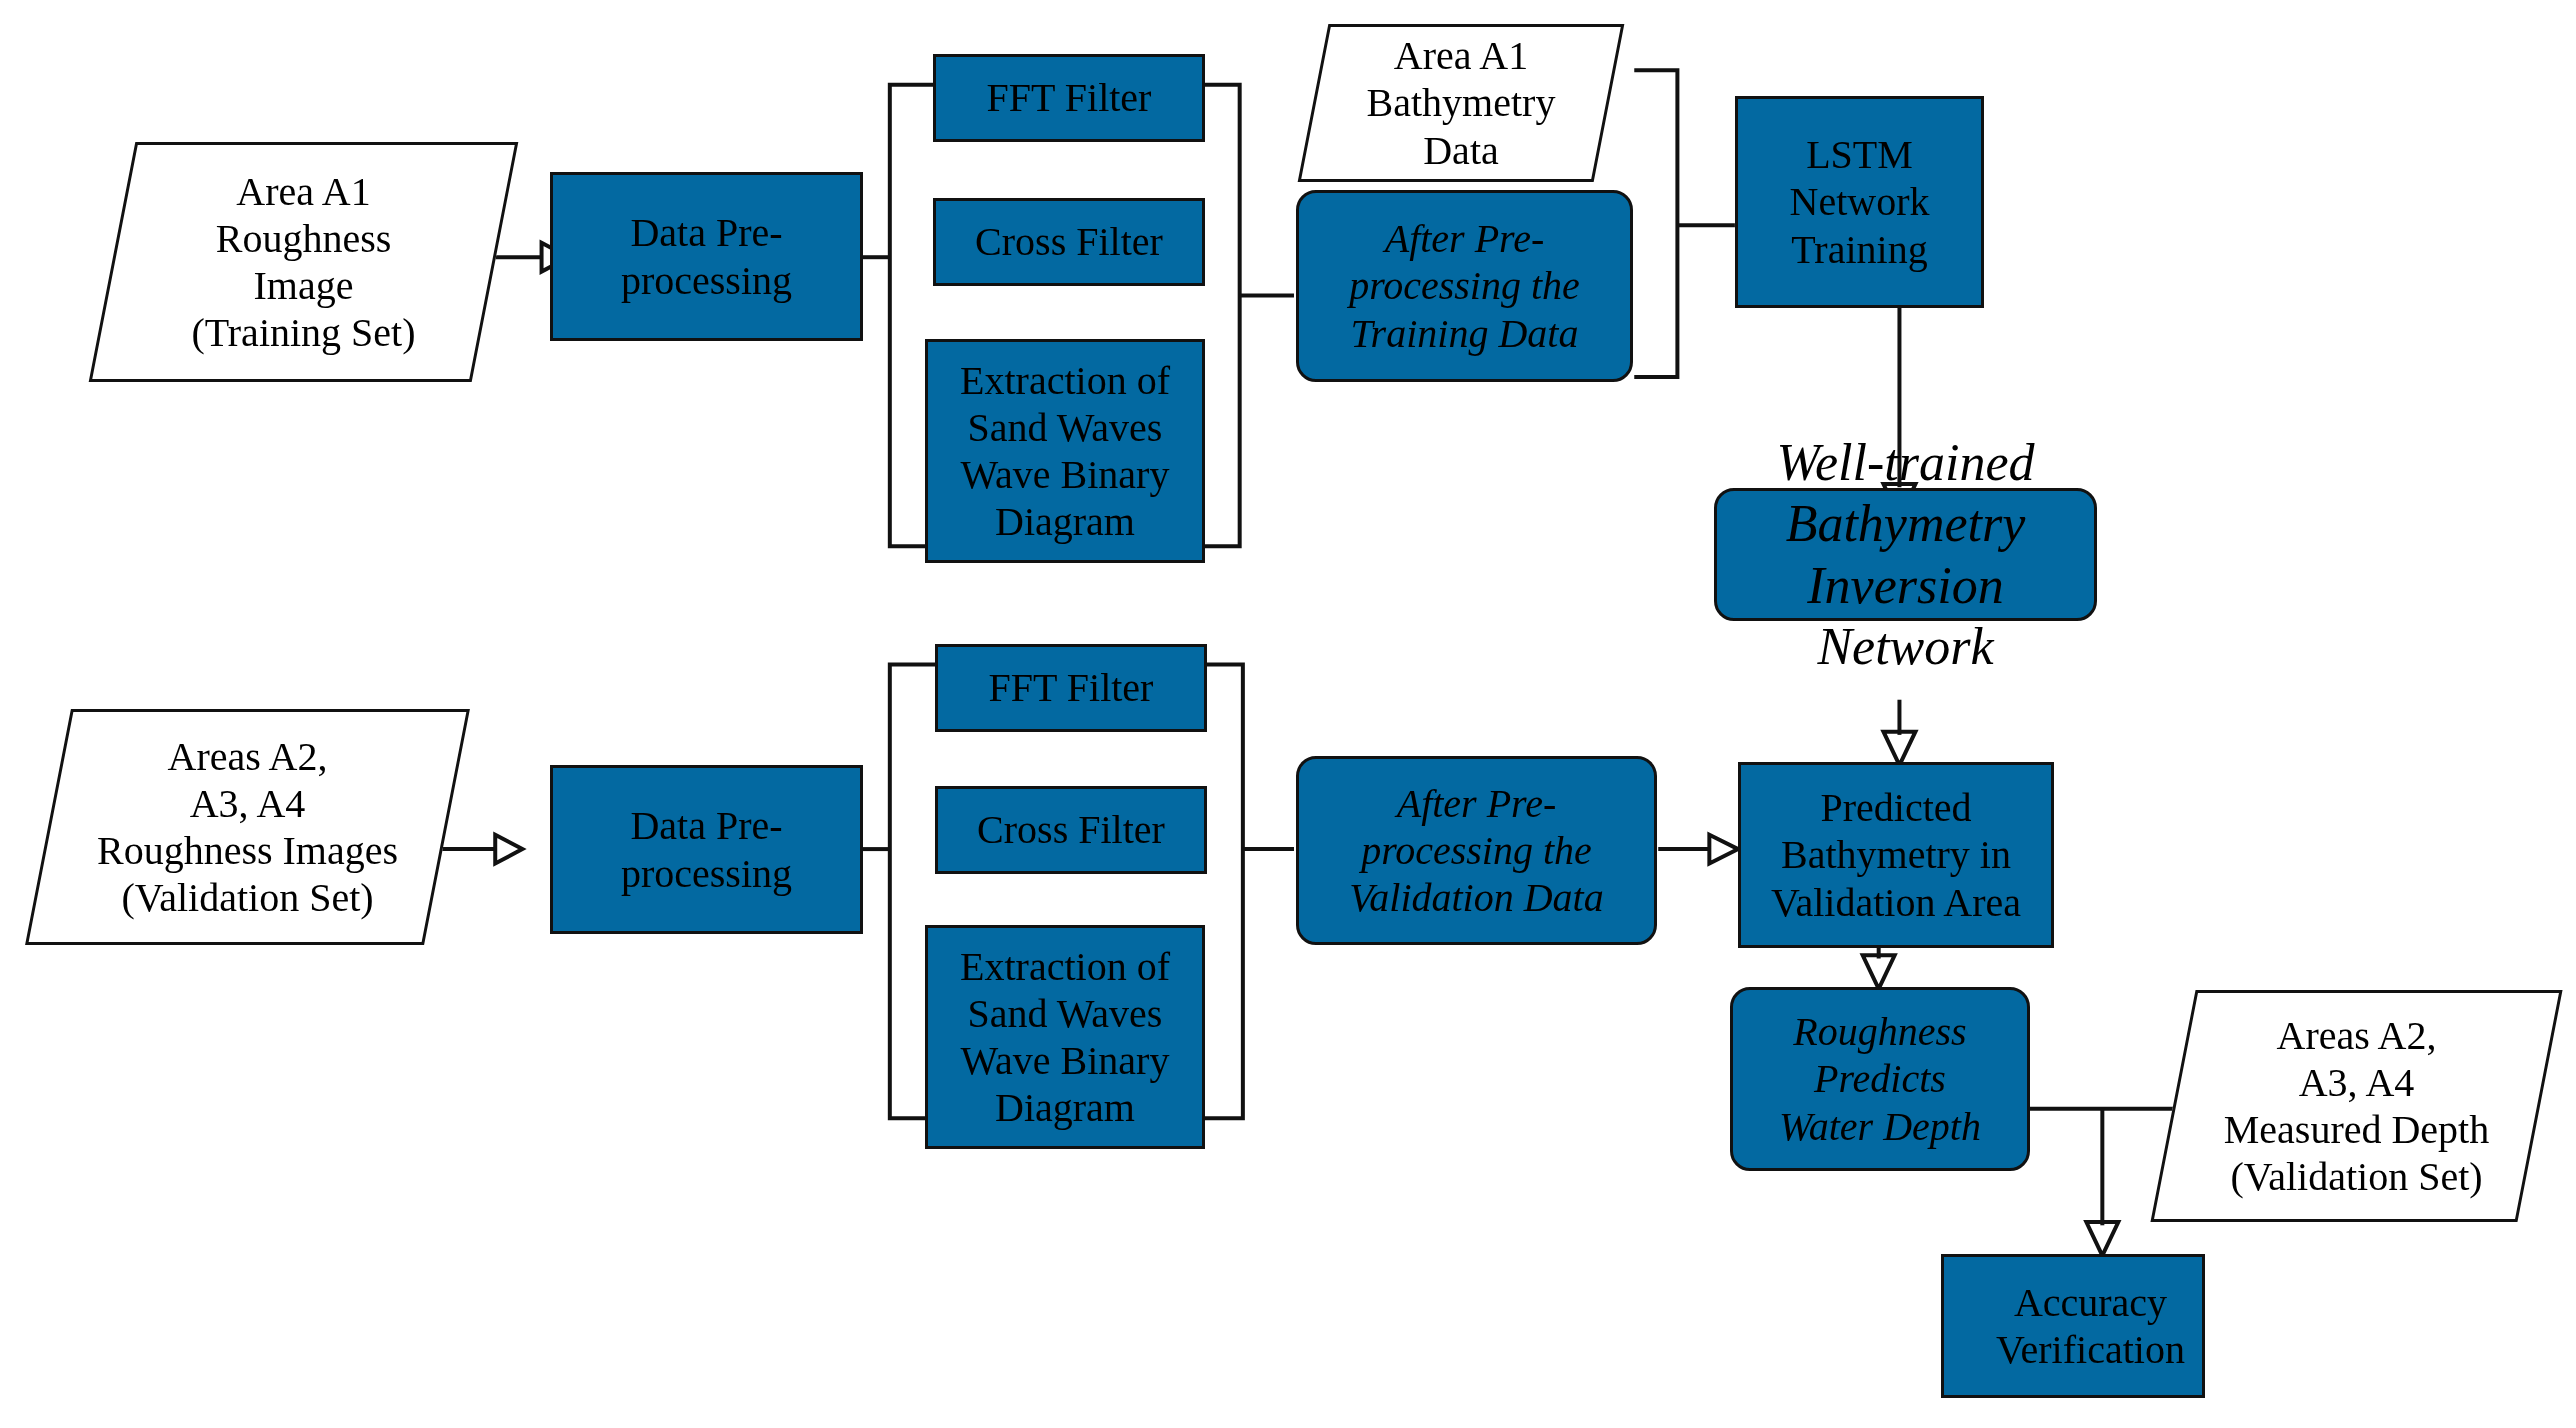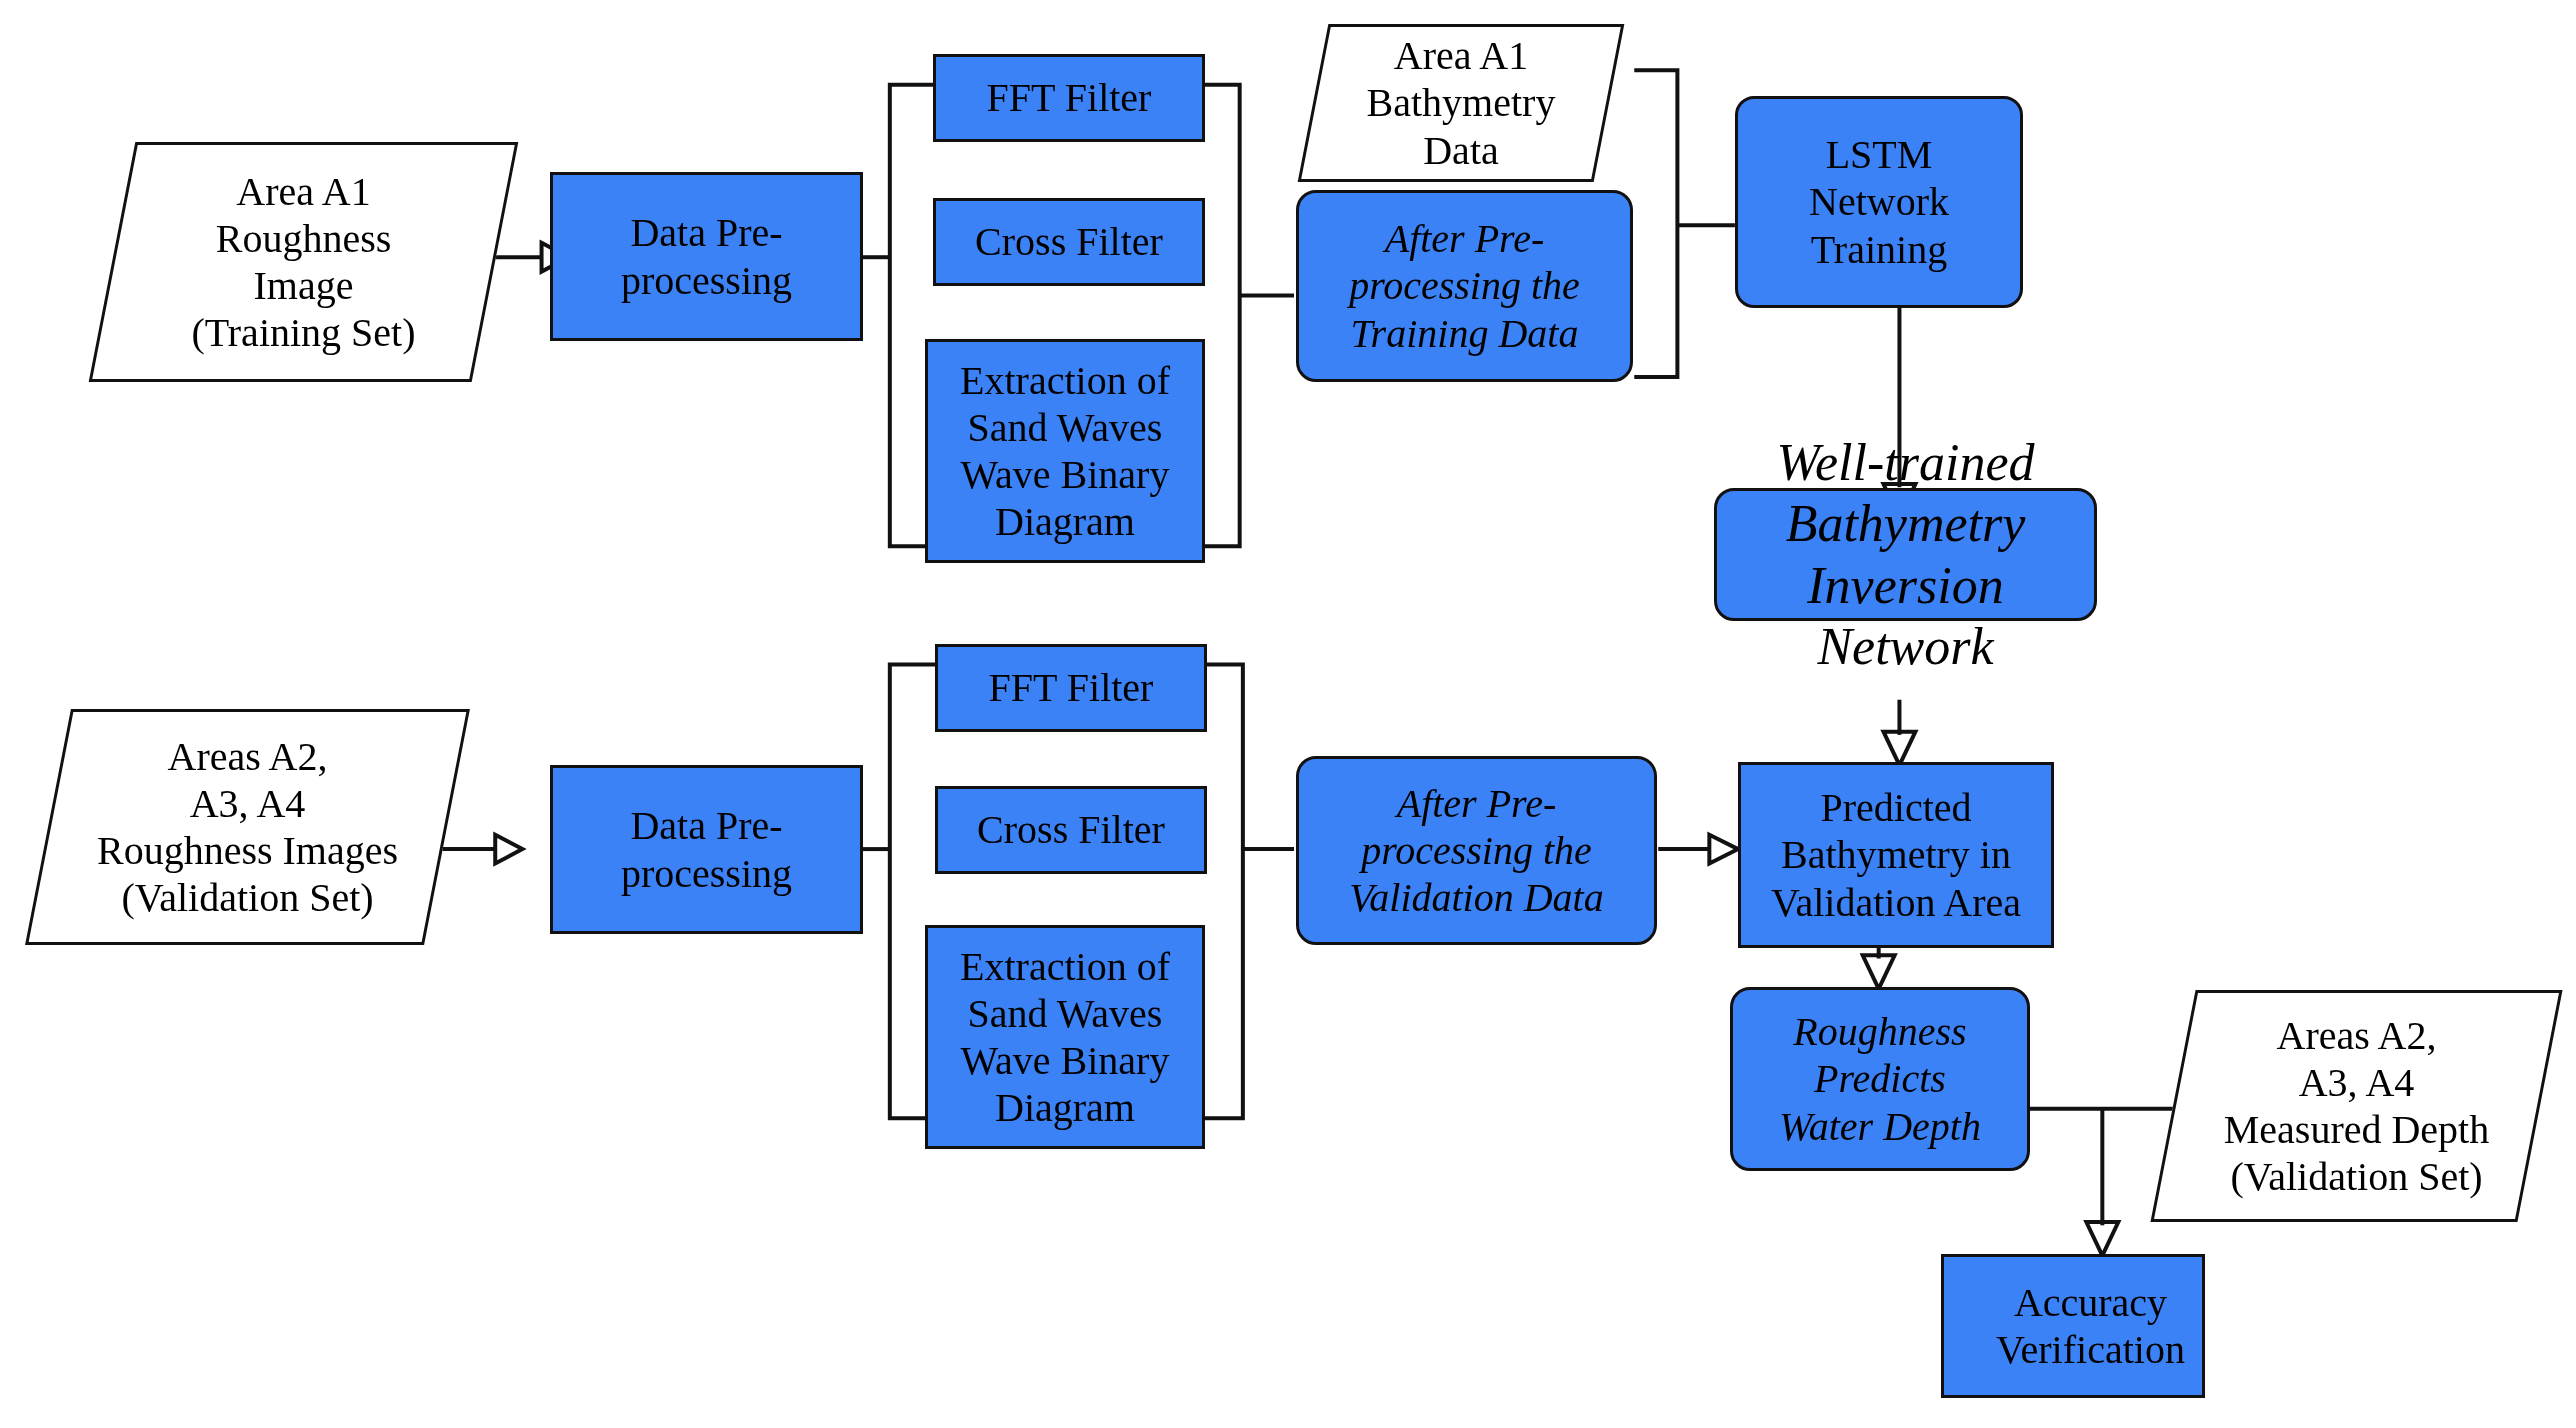--- a/index.html
+++ b/index.html
@@ -14,21 +14,21 @@
   .node{
     position:absolute;
     box-sizing:border-box;
     display:flex;
     align-items:center;
     justify-content:center;
     text-align:center;
     color:#000;
     line-height:1.18;
     white-space:pre-line;
-    background:#3b82f6;
+    background:#0369a1;
   }
   .rect{
     border:3.2px solid #111;
   }
   .round{
     border:3.2px solid #111;
     border-radius:20px;
     font-style:italic;
   }
   .para{
@@ -155,21 +155,21 @@
     <span class="pbody"></span>
     <span class="ptext">Area A1
 Bathymetry
 Data</span>
   </div>
 
   <div class="node round" style="left:1296px; top:190px; width:337px; height:192px; font-size:40px;">After Pre-
 processing the
 Training Data</div>
 
-  <div class="node rect" style="left:1735px; top:96px; width:288px; height:212px; font-size:40px;border-radius:19px;">LSTM
+  <div class="node rect" style="left:1735px; top:96px; width:249px; height:212px; font-size:40px;">LSTM
 Network
 Training</div>
 
   <div class="node round" style="left:1714px; top:488px; width:383px; height:133px; font-size:52px;">Well-trained
 Bathymetry
 Inversion Network</div>
 
   <div class="node para" style="left:48px; top:709px; width:399px; height:236px; font-size:40px;">
     <span class="pbody"></span>
     <span class="ptext">Areas A2,

